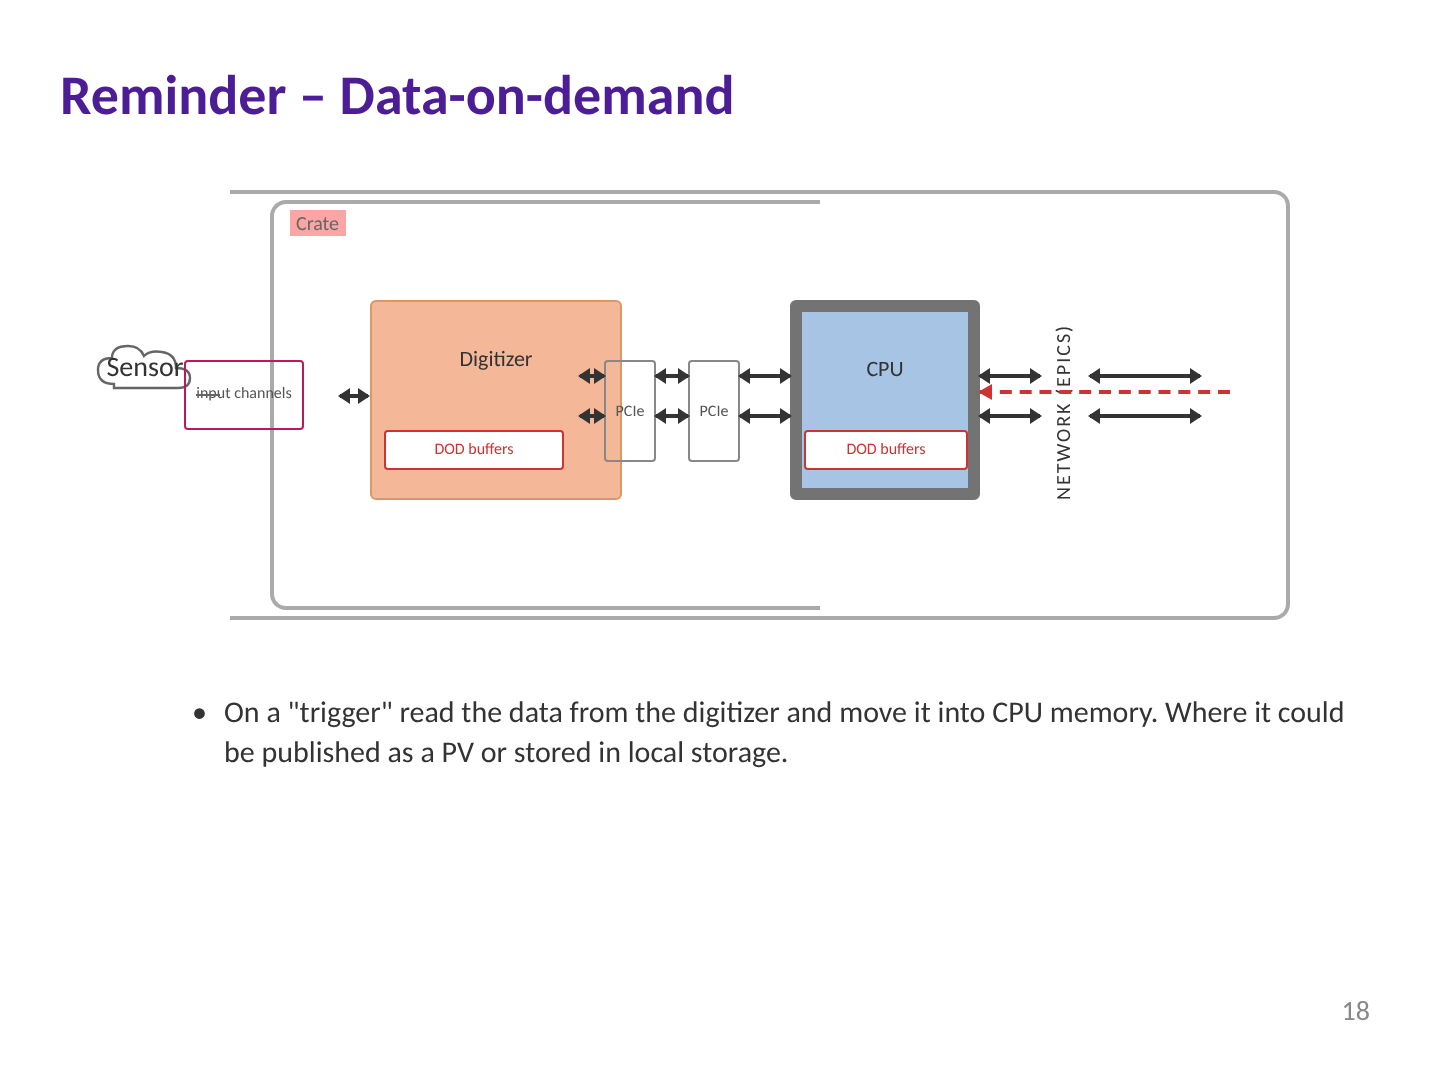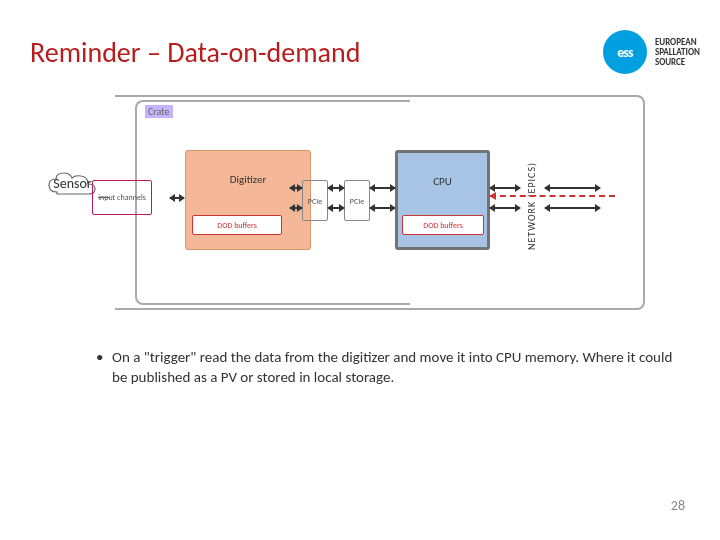--- a/index.html
+++ b/index.html
@@ -1,37 +1,37 @@
 <!DOCTYPE html>
 <html><head>
 <meta charset="utf-8">
 <style>
 *{margin:0;padding:0;box-sizing:border-box;font-family:Calibri,Arial,sans-serif}
 body{width:720px;height:540px;background:#fff;position:relative;overflow:hidden}
 .header{position:absolute;top:30px;left:0;right:0;display:flex;align-items:center;justify-content:space-between;padding:0 20px 0 30px}
-.title{font-size:28px;color:#b91c1c;font-weight:400}
+.title{font-size:28px;color:#4c1d95;font-weight:700}
 .logo-block{display:flex;align-items:center;gap:8px}
 .logo-circle{width:44px;height:44px;border-radius:50%;background:#009fdf;display:flex;align-items:center;justify-content:center;color:#fff;font-size:14px;font-weight:700;letter-spacing:-1px}
 .logo-text{font-size:9px;line-height:1.1;color:#333;font-weight:600}
 .logo-text span{display:block}
 .diagram{position:absolute;top:95px;left:20px;right:20px;height:215px}
 .diagram *{position:absolute}
 .crate-bracket{left:115px;top:5px;width:275px;height:205px;border:2px solid #aaa;border-right:none;border-radius:8px 0 0 8px;border-top-right-radius:0}
-.crate-label{left:125px;top:10px;font-size:10px;color:#666;background:#c4b5fd;padding:0 3px}
+.crate-label{left:125px;top:10px;font-size:10px;color:#666;background:#fca5a5;padding:0 3px}
 .epics-bracket{left:95px;top:0;width:530px;height:215px;border:2px solid #aaa;border-left:none;border-radius:0 8px 8px 0}
 .sensor{left:25px;top:71px;width:55px;height:35px;display:flex;align-items:center;justify-content:center;font-size:14px;color:#333}
 .sensor svg{position:absolute;inset:0}
 .input-channels{left:72px;top:85px;width:60px;height:35px;border:1px solid #be185d;border-radius:2px;display:flex;align-items:center;justify-content:center;font-size:8px;color:#555;text-align:center;line-height:1.1}
 .digitizer{left:165px;top:55px;width:126px;height:100px;background:#f4b798;border:1px solid #d89868;border-radius:3px;display:flex;flex-direction:column;align-items:center;padding-top:22px}
 .digitizer-label{font-size:11px;color:#333;position:static}
 .dod-buffer{left:172px;top:120px;width:90px;height:20px;background:#fff;border:1px solid #c33;border-radius:2px;display:flex;align-items:center;justify-content:center;font-size:8px;color:#c33}
-.pcie-box{top:85px;width:26px;height:41px;border:1px solid #888;border-radius:2px;display:flex;align-items:center;justify-content:center;font-size:8px;color:#555}
+.pcie-box{top:85px;width:26px;height:51px;border:1px solid #888;border-radius:2px;display:flex;align-items:center;justify-content:center;font-size:8px;color:#555}
 .pcie1{left:282px}
 .pcie2{left:324px}
-.cpu{left:375px;top:55px;width:95px;height:100px;background:#a7c4e4;border:3px solid #737373;border-radius:3px;display:flex;flex-direction:column;align-items:center;padding-top:22px}
+.cpu{left:375px;top:55px;width:95px;height:100px;background:#a7c4e4;border:6px solid #737373;border-radius:3px;display:flex;flex-direction:column;align-items:center;padding-top:22px}
 .cpu-label{font-size:11px;color:#333;position:static}
 .dod-buffer2{left:382px;top:120px;width:82px;height:20px;background:#fff;border:1px solid #c33;border-radius:2px;display:flex;align-items:center;justify-content:center;font-size:8px;color:#c33}
 .network-label{left:505px;top:55px;height:100px;writing-mode:vertical-rl;transform:rotate(180deg);font-size:10px;color:#333;letter-spacing:1px;display:flex;align-items:center}
 .oc-client{left:585px;top:70px;width:80px;height:95px;display:flex;flex-direction:column;align-items:center}
 .oc-monitor{width:55px;height:40px;border:2px solid #7ba5d1;border-radius:3px;background:#cfe0f2;position:static}
 .oc-stand{width:18px;height:8px;background:#7ba5d1;position:static}
 .oc-base{width:30px;height:4px;background:#7ba5d1;position:static}
 .oc-kb{width:45px;height:10px;border:2px solid #7ba5d1;background:#eef5fc;margin-top:3px;position:static}
 .oc-label{font-size:10px;color:#c33;margin-top:5px;position:static}
 .arrow-h{height:2px;background:#333}
@@ -57,28 +57,20 @@
 .bullets li{position:relative;padding-left:16px;margin-bottom:2px}
 .bullets li::before{content:"•";position:absolute;left:0;top:0}
 .bullets ul ul{margin-left:36px;margin-top:2px}
 .page-num{position:absolute;bottom:26px;right:35px;font-size:14px;color:#888}
 </style>
 </head>
 <body>
 
 <div class="header">
   <div class="title">Reminder – Data-on-demand</div>
-  <div class="logo-block">
-    <div class="logo-circle">ess</div>
-    <div class="logo-text">
-      <span>EUROPEAN</span>
-      <span>SPALLATION</span>
-      <span>SOURCE</span>
-    </div>
-  </div>
 </div>
 
 <div class="diagram">
   <div class="crate-bracket"></div>
   <div class="crate-label">Crate</div>
   <div class="epics-bracket"></div>
 
   <div class="sensor">
     <svg viewBox="0 0 55 35">
         <path d="M12 26 Q4 26 4 19 Q4 13 11 13 Q11 7 19 7 Q25 7 27 12 Q30 9 36 10 Q43 11 43 18 Q50 18 50 23 Q50 28 44 28 L12 28 Z" fill="none" stroke="#666" stroke-width="1.2"></path>
@@ -120,13 +112,13 @@
 </div>
 
 <div class="bullets">
   <ul>
     <ul>
       <li>On a "trigger" read the data from the digitizer and move it into CPU memory. Where it could be published as a PV or stored in local storage.</li>
     </ul>
   </ul>
 </div>
 
-<div class="page-num">28</div>
+<div class="page-num">18</div>
 
 </body></html>

